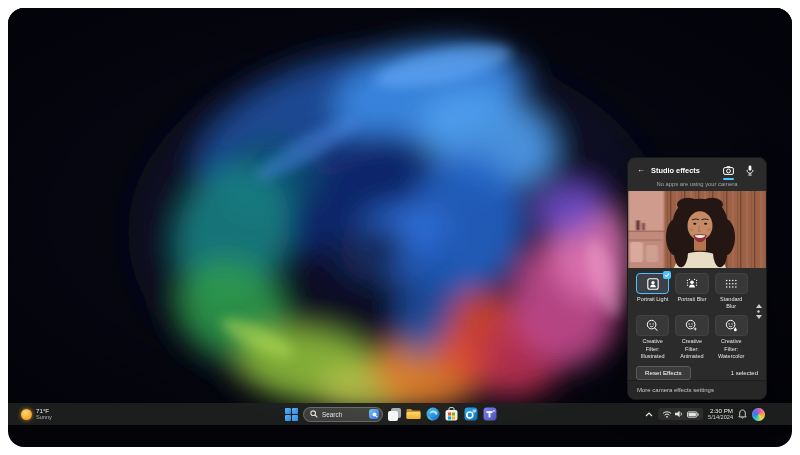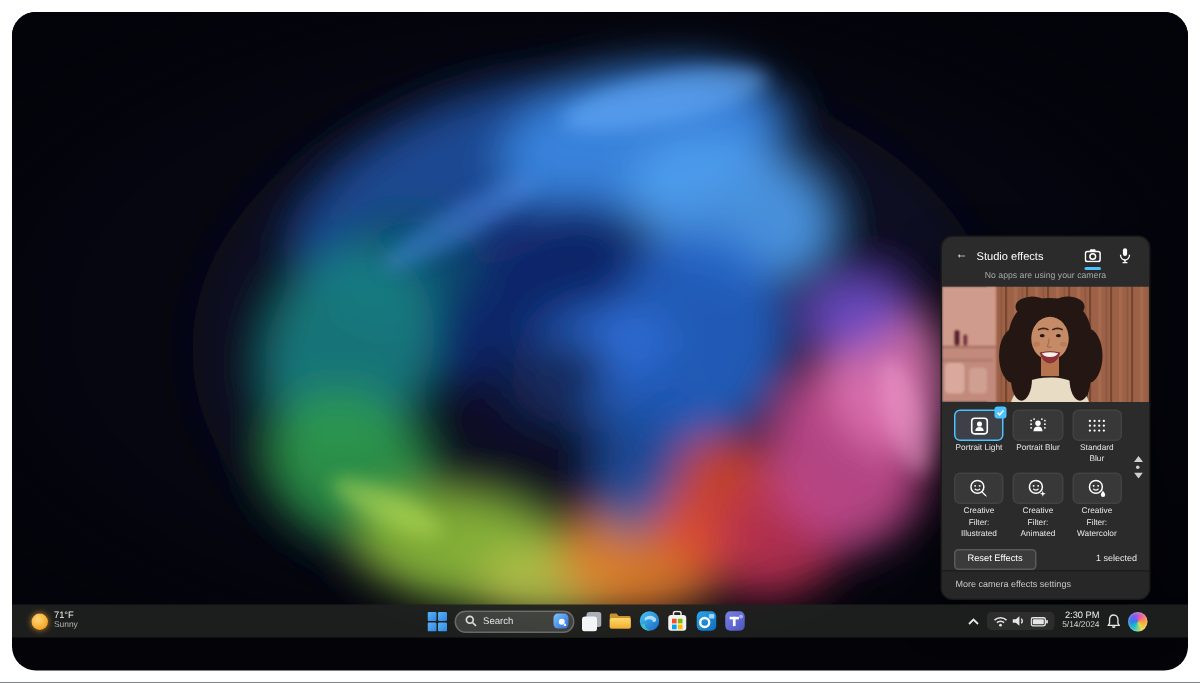--- a/index.html
+++ b/index.html
@@ -28,21 +28,21 @@
   .tray-pill{display:flex;align-items:center;gap:3px;padding:2px 4px;border-radius:3px;background:rgba(255,255,255,.07);}
   .clock{display:flex;flex-direction:column;align-items:flex-end;line-height:1.2;}
   .clock-time{font-size:6.2px;color:#ececec;}
   .clock-date{font-size:5.6px;color:#d6d6d6;}
   .copilot{width:13px;height:13px;border-radius:50%;background:conic-gradient(from 210deg,#18c7c7,#2f7fe8,#7a5cf0,#e85ca8,#f7a23b,#e8d84a,#18c7c7);box-shadow:inset 0 0 2px rgba(255,255,255,.5);}
 
   
   .panel{position:absolute;left:619px;top:149px;width:140px;height:243px;background:#2b2b2b;border:1px solid #1a1a1a;border-radius:8px;box-shadow:0 10px 26px rgba(0,0,0,.55);display:flex;flex-direction:column;overflow:hidden;}
   .panel-header{height:19px;padding:5px 9px 0;display:flex;align-items:center;gap:6px;}
   .back-btn{color:#ffffff;font-size:8px;line-height:1;cursor:default;}
-  .panel-title{font-size:7.4px;font-weight:normal;color:#ffffff;flex:1;}
+  .panel-title{font-size:7.4px;font-weight:bold;color:#ffffff;flex:1;}
   .hdr-tab{width:15px;height:14px;display:flex;align-items:center;justify-content:center;position:relative;}
   .hdr-tab.active::after{content:"";position:absolute;left:2px;right:2px;bottom:-3px;height:2px;border-radius:1px;background:#4cc2ff;}
   .panel-status{font-size:5.8px;color:#a8a8a8;text-align:center;padding:4px 0 4px;}
   .preview{width:138px;height:80px;display:block;}
 
   .grid-row{display:flex;gap:6px;padding:0 17px 0 8px;margin-top:5px;}
   .cell{width:33.3px;display:flex;flex-direction:column;align-items:center;}
   .tile{width:100%;height:21px;border-radius:4px;background:#383838;border:1px solid #424242;display:flex;align-items:center;justify-content:center;position:relative;}
   .tile.selected{background:#3d4147;border:1.5px solid #4cc2ff;}
   .badge{position:absolute;top:-3px;right:-3px;width:8px;height:8px;border-radius:2px;background:#4cc2ff;display:flex;align-items:center;justify-content:center;}

